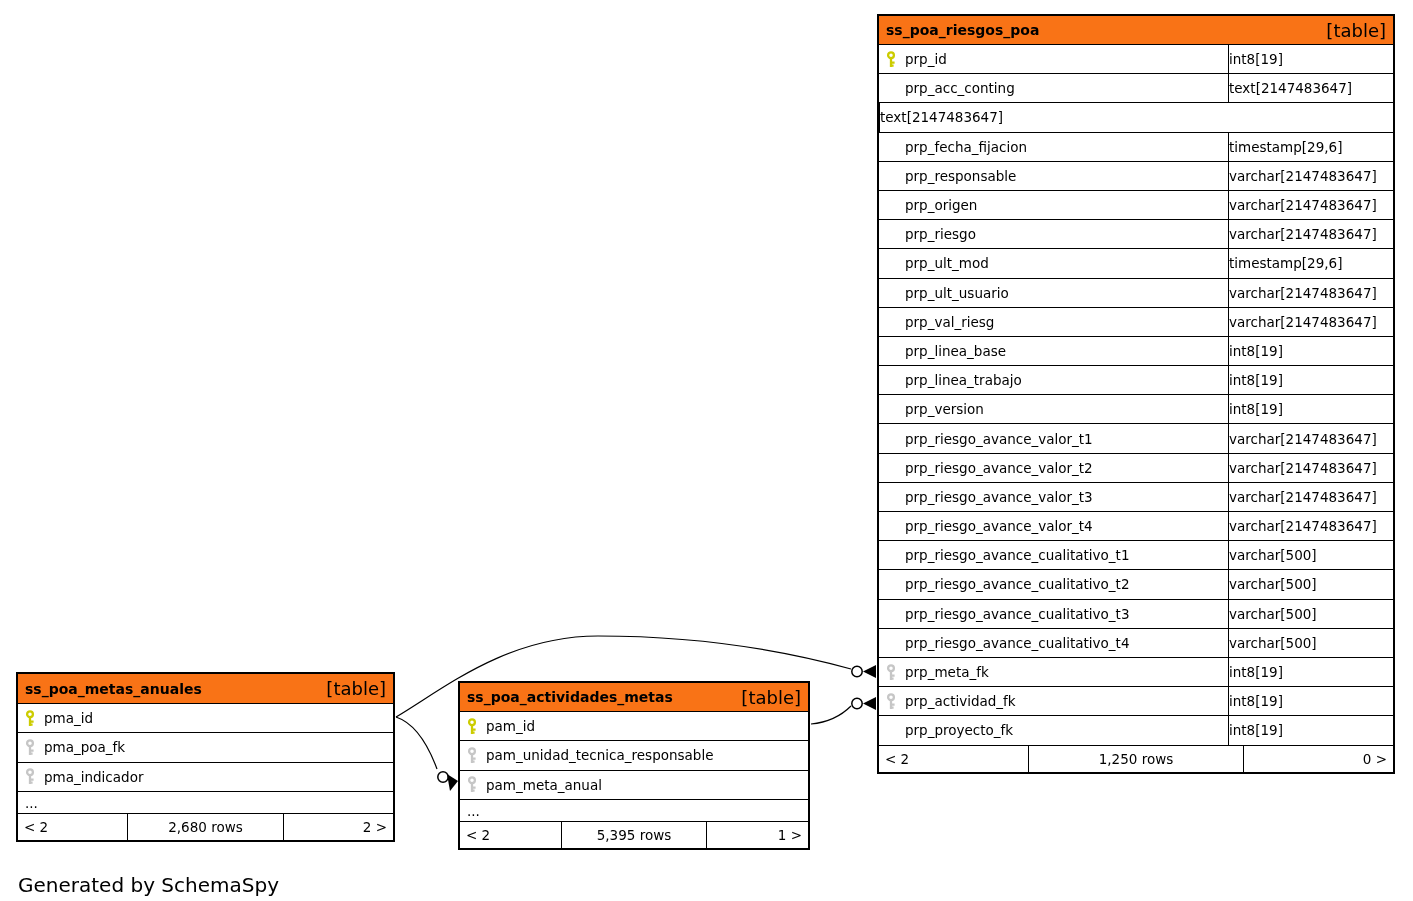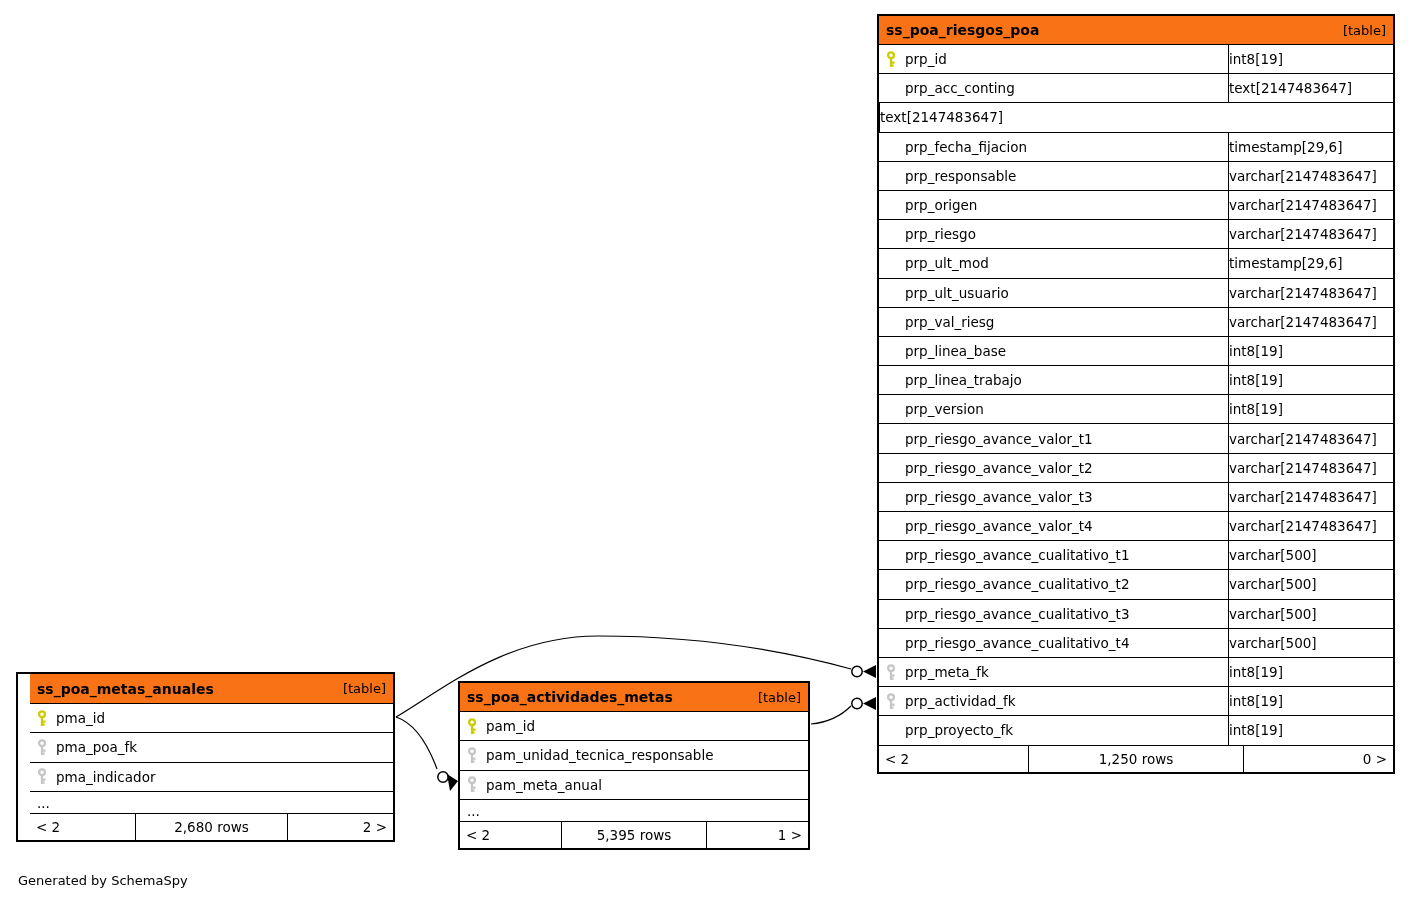--- a/index.html
+++ b/index.html
@@ -11,34 +11,34 @@
     font-size:13.5px;color:#000;
     overflow:hidden;
   }
   .tbl{
     position:absolute;
     background:#ffffff;
     border:2px solid #000;
     box-sizing:border-box;
     z-index:2;
   }
-  #tbl-metas{left:16px;top:672px;width:379px;padding-left:12px;}
+  #tbl-metas{left:16px;top:672px;width:379px;}
   #tbl-actividades{left:458px;top:681px;width:352px;}
   #tbl-riesgos{left:877px;top:14px;width:518px;}
 
   .tbl-head{
     display:flex;justify-content:space-between;align-items:center;
     background:#f97316;
     border-bottom:1px solid #000;
     padding:0 7px;
     height:29px;box-sizing:border-box;
   }
   #tbl-metas .tbl-head{height:30px;}
   .tbl-title{font-weight:bold;font-size:14px;cursor:pointer;}
-  .tbl-badge{font-weight:normal;font-size:13px;}
+  .tbl-badge{font-weight:normal;font-size:18px;}
 
   .row{
     display:flex;align-items:center;
     border-bottom:1px solid #000;
     height:29.3px;box-sizing:border-box;
     background:#ffffff;
   }
   #tbl-riesgos .row{height:29.2px;}
   .cell-name{
     flex:1;display:flex;align-items:center;
@@ -67,21 +67,21 @@
   .f-prev{flex:0 0 29%;padding-left:6px;}
   .f-rows{flex:0 0 42%;justify-content:center;border-left:1px solid #000;border-right:1px solid #000;}
   .f-next{flex:1;justify-content:flex-end;padding-right:6px;}
 
   #rel-overlay{
     position:absolute;left:0;top:0;z-index:1;
     pointer-events:none;
   }
   #generated-by{
     position:absolute;left:18px;top:873px;
-    font-size:13px;
+    font-size:20px;
   }
 </style>
 </head>
 <body>
 
 <svg id="rel-overlay" width="1413" height="901" viewBox="0 0 1413 901">
 
   <g>
     <path d="M 396 717 C 442 690, 506 636, 598 636 C 712 636, 800 655, 851 669" fill="none" stroke="#000" stroke-width="1.2"></path>
     <circle cx="857" cy="671.5" r="5.2" fill="#fff" stroke="#000" stroke-width="1.5"></circle>

